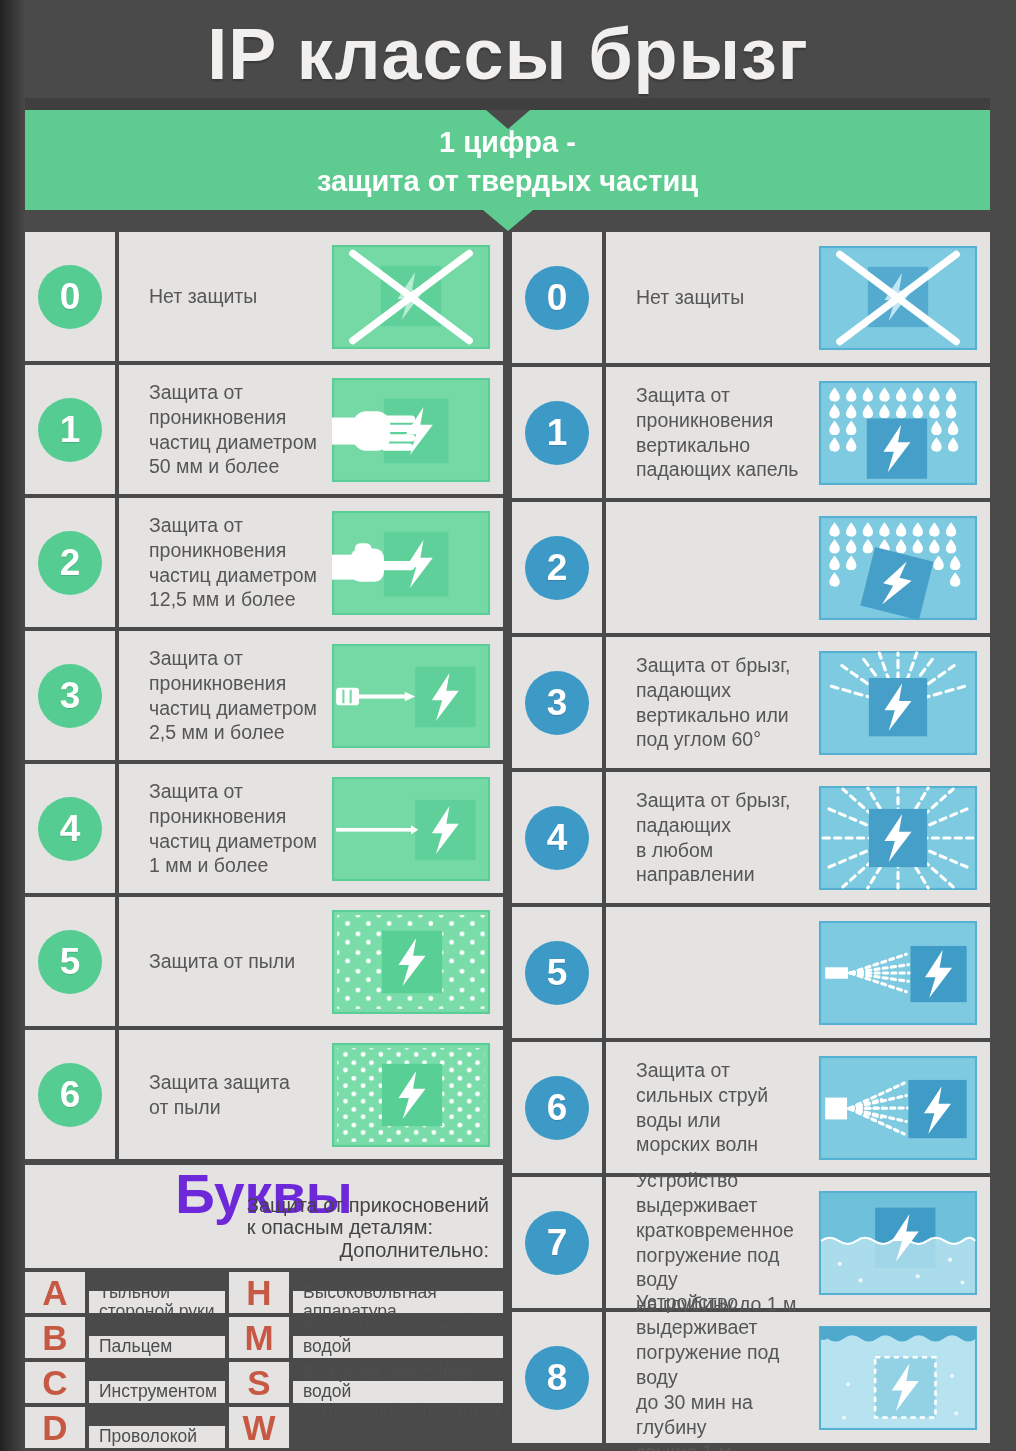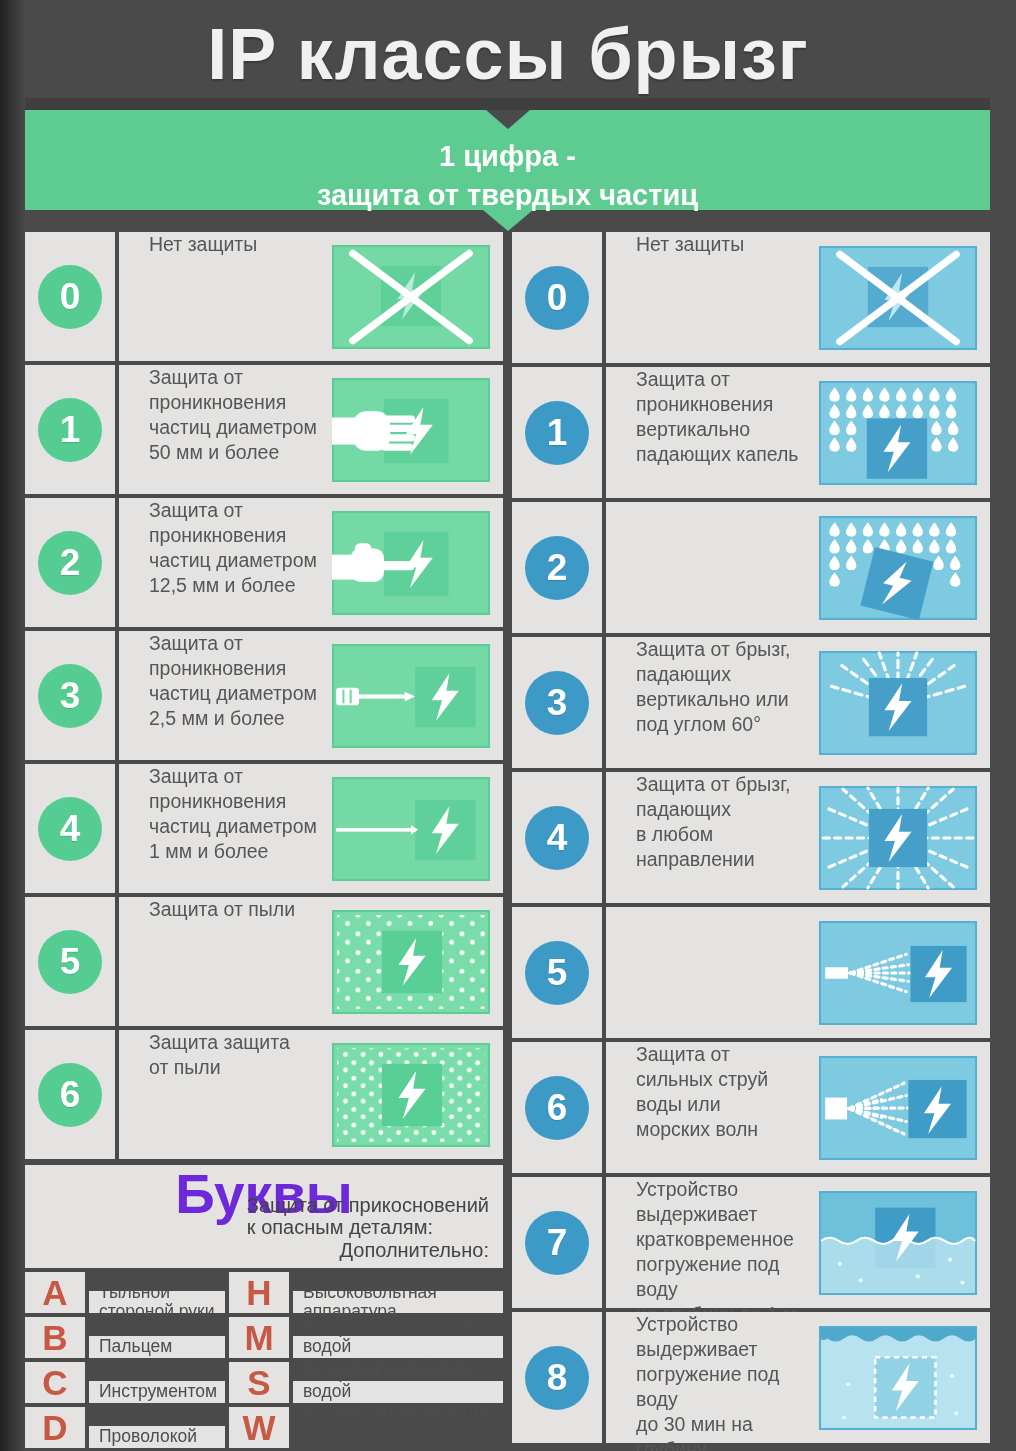--- a/index.html
+++ b/index.html
@@ -17,21 +17,21 @@
   }
   .page-title{
     padding-top:12px; height:96px; text-align:center;
     font-size:72px; font-weight:bold; color:#f1f0ee; line-height:84px;
     letter-spacing:1px; text-shadow:0 2px 2px rgba(0,0,0,.25);
   }
   .banners{ display:flex; gap:9px; margin:14px 26px 0 25px; }
   .banner{
     flex:1; height:100px; position:relative; text-align:center;
     color:#fff; font-weight:bold; font-size:29px; line-height:1.34;
-    padding-top:27px; white-space:pre-line;
+    padding-top:13px; white-space:pre-line;
     box-shadow:0 -12px 0 rgba(0,0,0,.14);
   }
   .banner.green{ background:#5ecb90; }
   .banner.blue{ background:#3f9cc8; color:#eaf6fb; }
   .banner::before{
     content:''; position:absolute; top:0; left:50%; transform:translateX(-50%);
     border-left:22px solid transparent; border-right:22px solid transparent;
     border-top:19px solid #4a4a4a;
   }
   .banner::after{
@@ -52,21 +52,21 @@
   .circle{
     width:64px; height:64px; border-radius:50%; color:#fff;
     font-size:37px; font-weight:bold; display:flex;
     align-items:center; justify-content:center;
     text-shadow:0 1px 1px rgba(0,0,0,.15);
   }
   .col-left .circle{ background:#55cd92; }
   .col-right .circle{ background:#3d9ac6; }
   .textcell{
     flex:1; background:#e4e3e1; position:relative;
-    display:flex; align-items:flex-start;
+    display:flex; align-items:center;
   }
   .desc{
     padding-left:30px; font-size:19.5px; color:#565656;
     line-height:1.28; white-space:pre-line; max-width:200px;
   }
   .iconbox{
     position:absolute; right:11px; top:50%; transform:translateY(-50%);
     width:162px; height:104px;
   }
   .iconbox svg{ width:100%; height:100%; display:block; }

